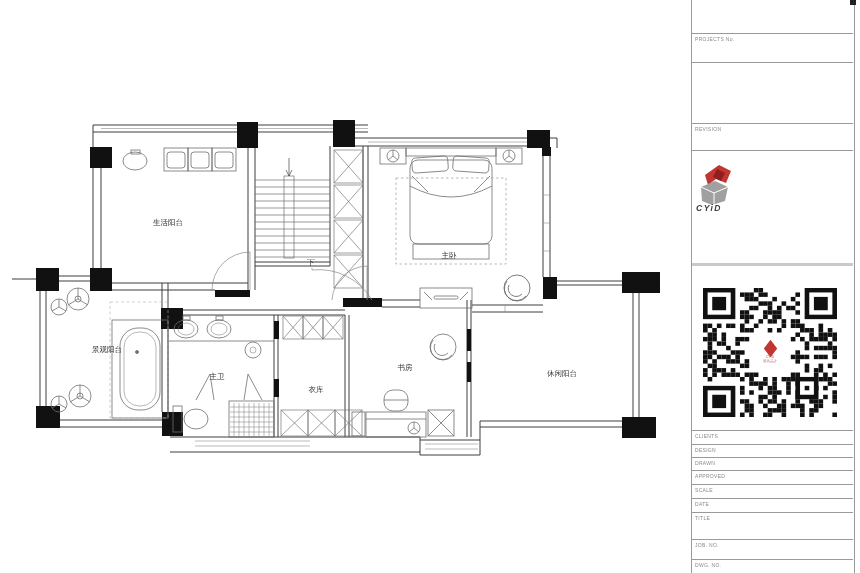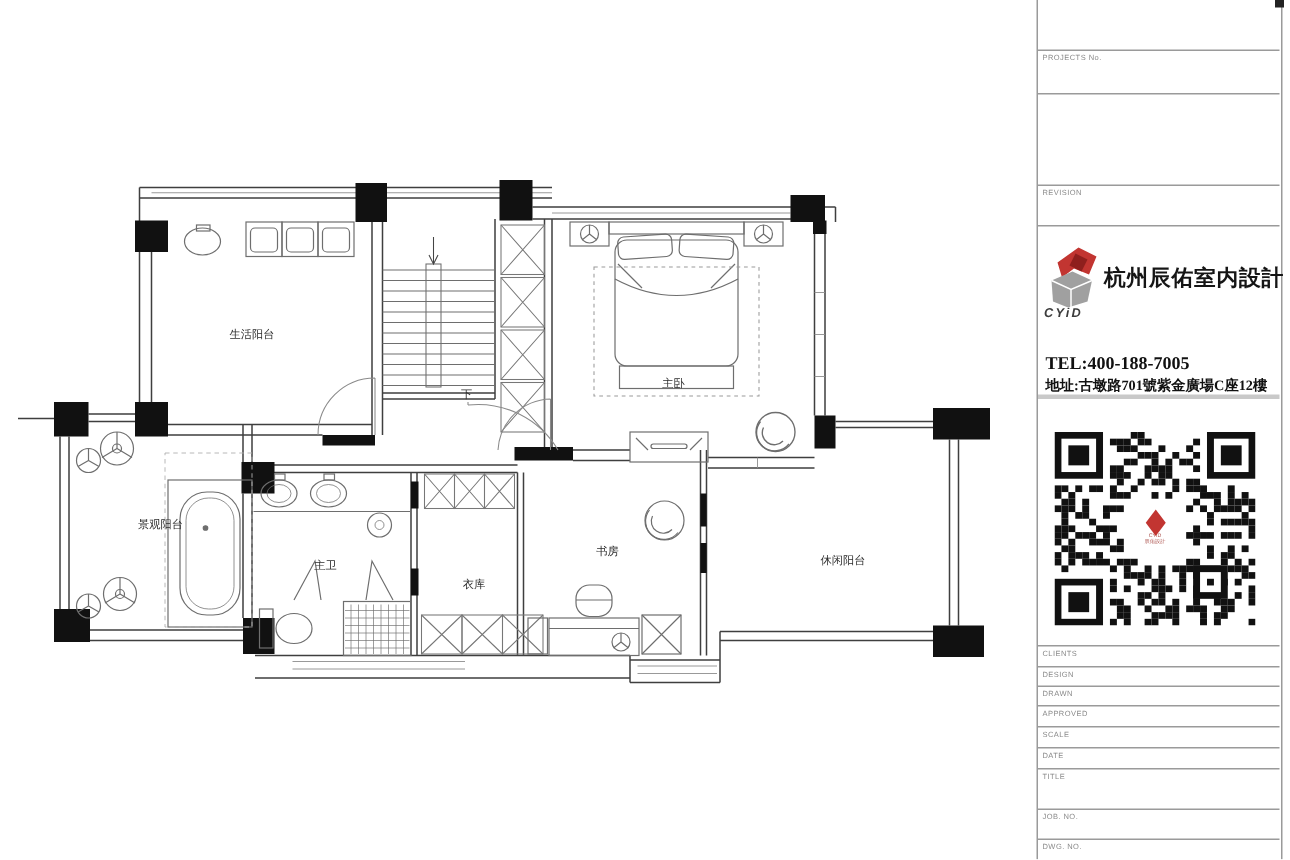--- a/index.html
+++ b/index.html
@@ -234,24 +234,21 @@
   <div class="tb-label" style="left:5px;top:126px">REVISION</div>
   <div class="hline" style="top:150px"></div>
 
   <svg width="40" height="42" style="position:absolute;left:5px;top:163px">
     <polygon points="10,12 24,2 36,8 31,20 21,16 13,22" fill="#c23531"></polygon>
     <polygon points="22,6 30,10 26,18 18,14" fill="#8f1f1d"></polygon>
     <polygon points="6,24 20,18 33,24 30,38 17,42 7,38" fill="#a0a0a0"></polygon>
     <path d="M6,24L19,30L33,24 M19,30V42" stroke="#fff" stroke-width="1" fill="none"></path>
   </svg>
   <div id="logo-acronym">CYiD</div>
-  <div id="company-name">杭州辰佑室内設計</div>
-
-  <div class="contact" style="top:235px;font-size:12px">TEL:400-188-7005</div>
-  <div class="contact" style="top:251px;font-size:9.5px">地址:古墩路701號紫金廣場C座12樓</div>
+
 
   <div class="hline thick" style="top:263px"></div>
 
   <div id="qr-wrap">
     <svg id="qr-svg" width="134" height="129">
           <rect x="50.83" y="0.00" width="4.62" height="4.45" fill="#111"></rect>
           <rect x="55.45" y="0.00" width="4.62" height="4.45" fill="#111"></rect>
           <rect x="36.97" y="4.45" width="4.62" height="4.45" fill="#111"></rect>
           <rect x="41.59" y="4.45" width="4.62" height="4.45" fill="#111"></rect>
           <rect x="46.21" y="4.45" width="4.62" height="4.45" fill="#111"></rect>

